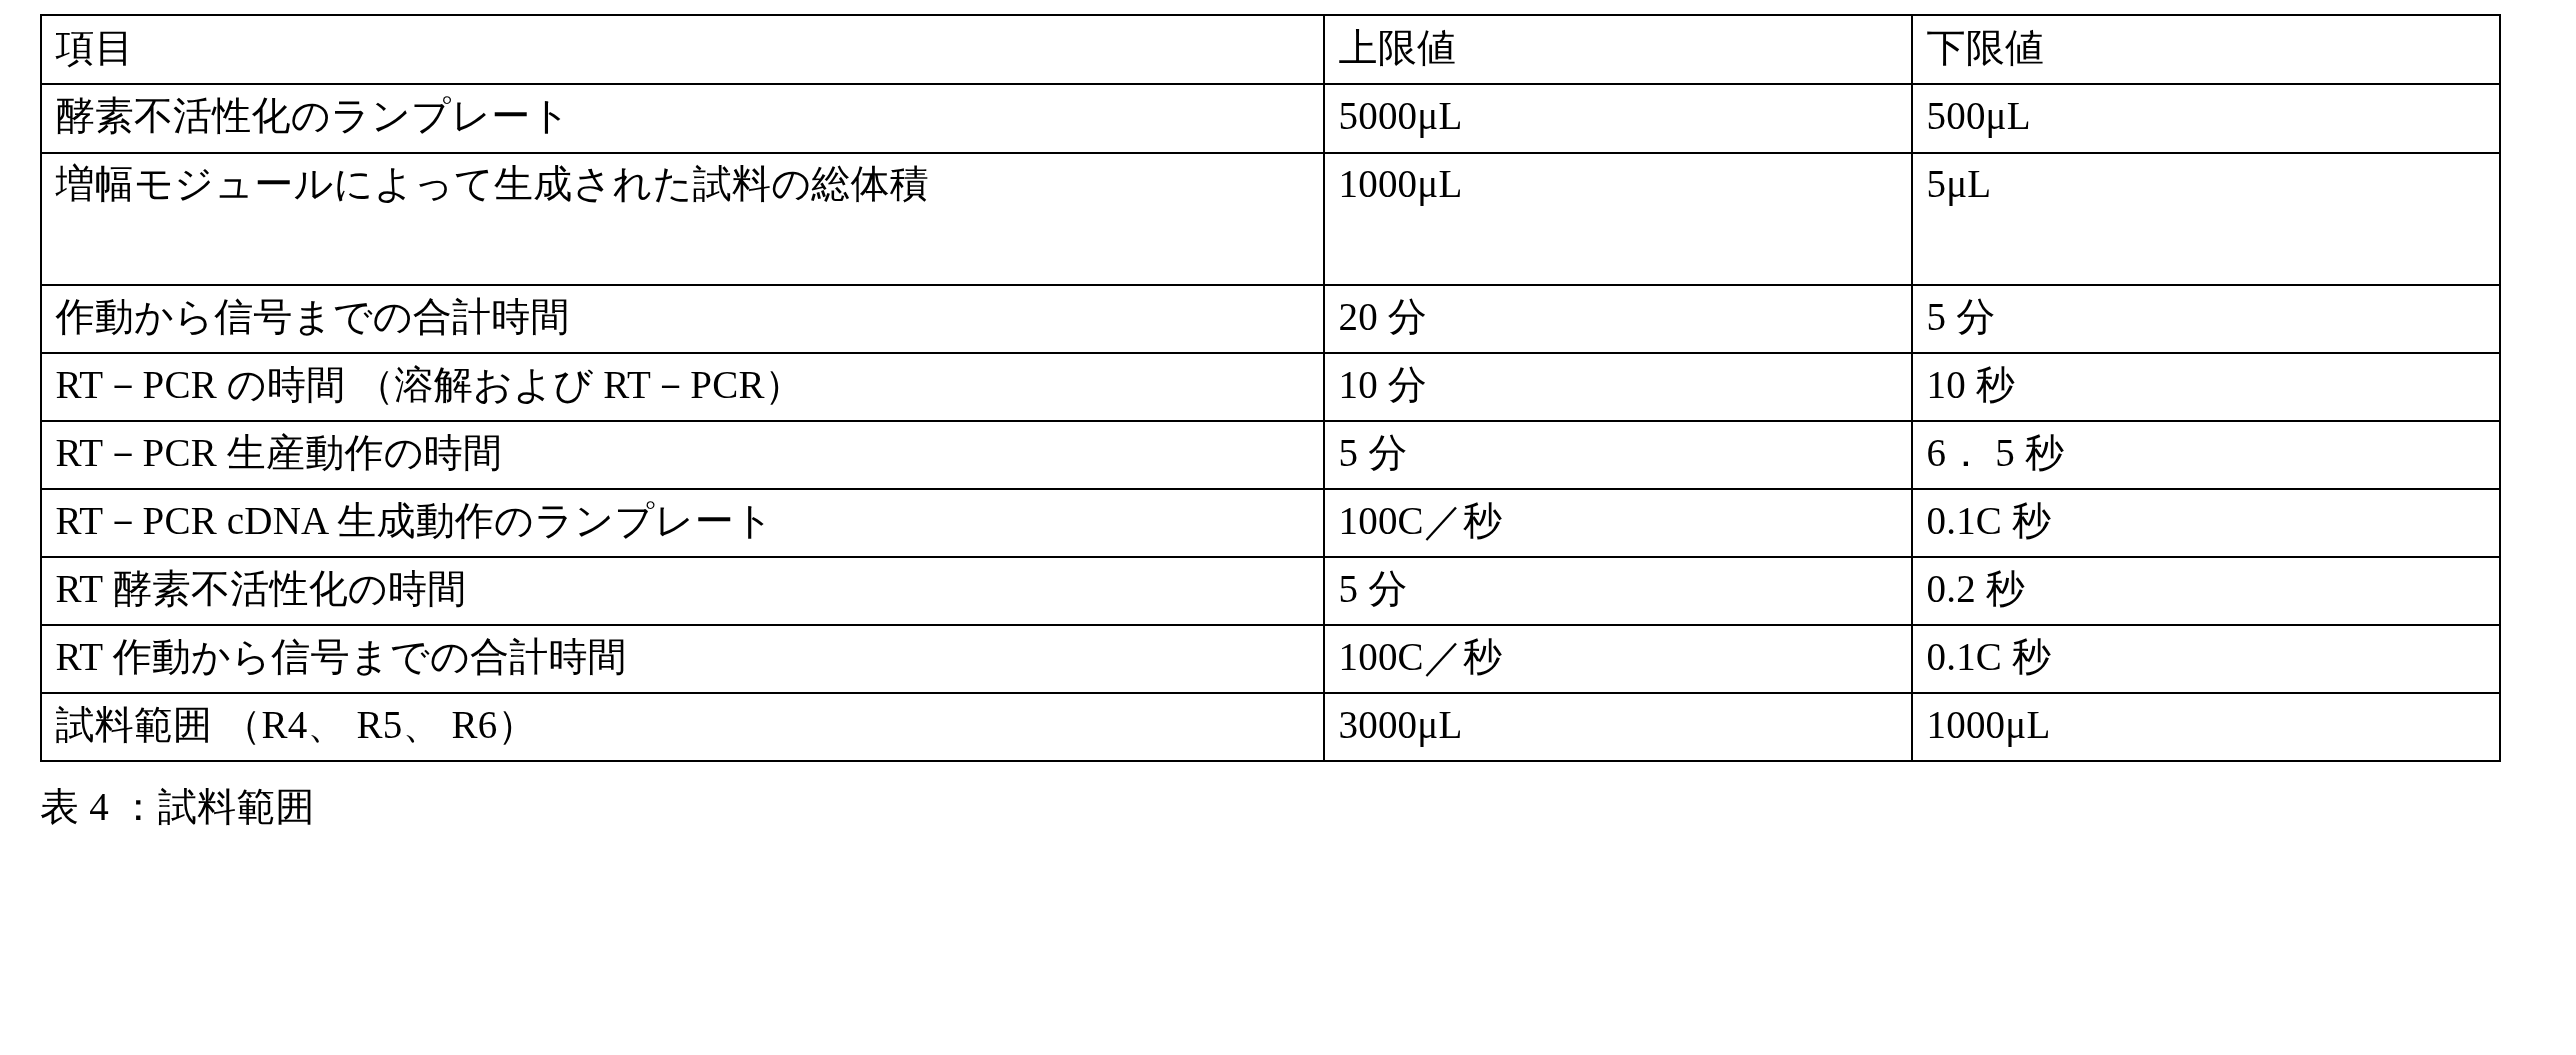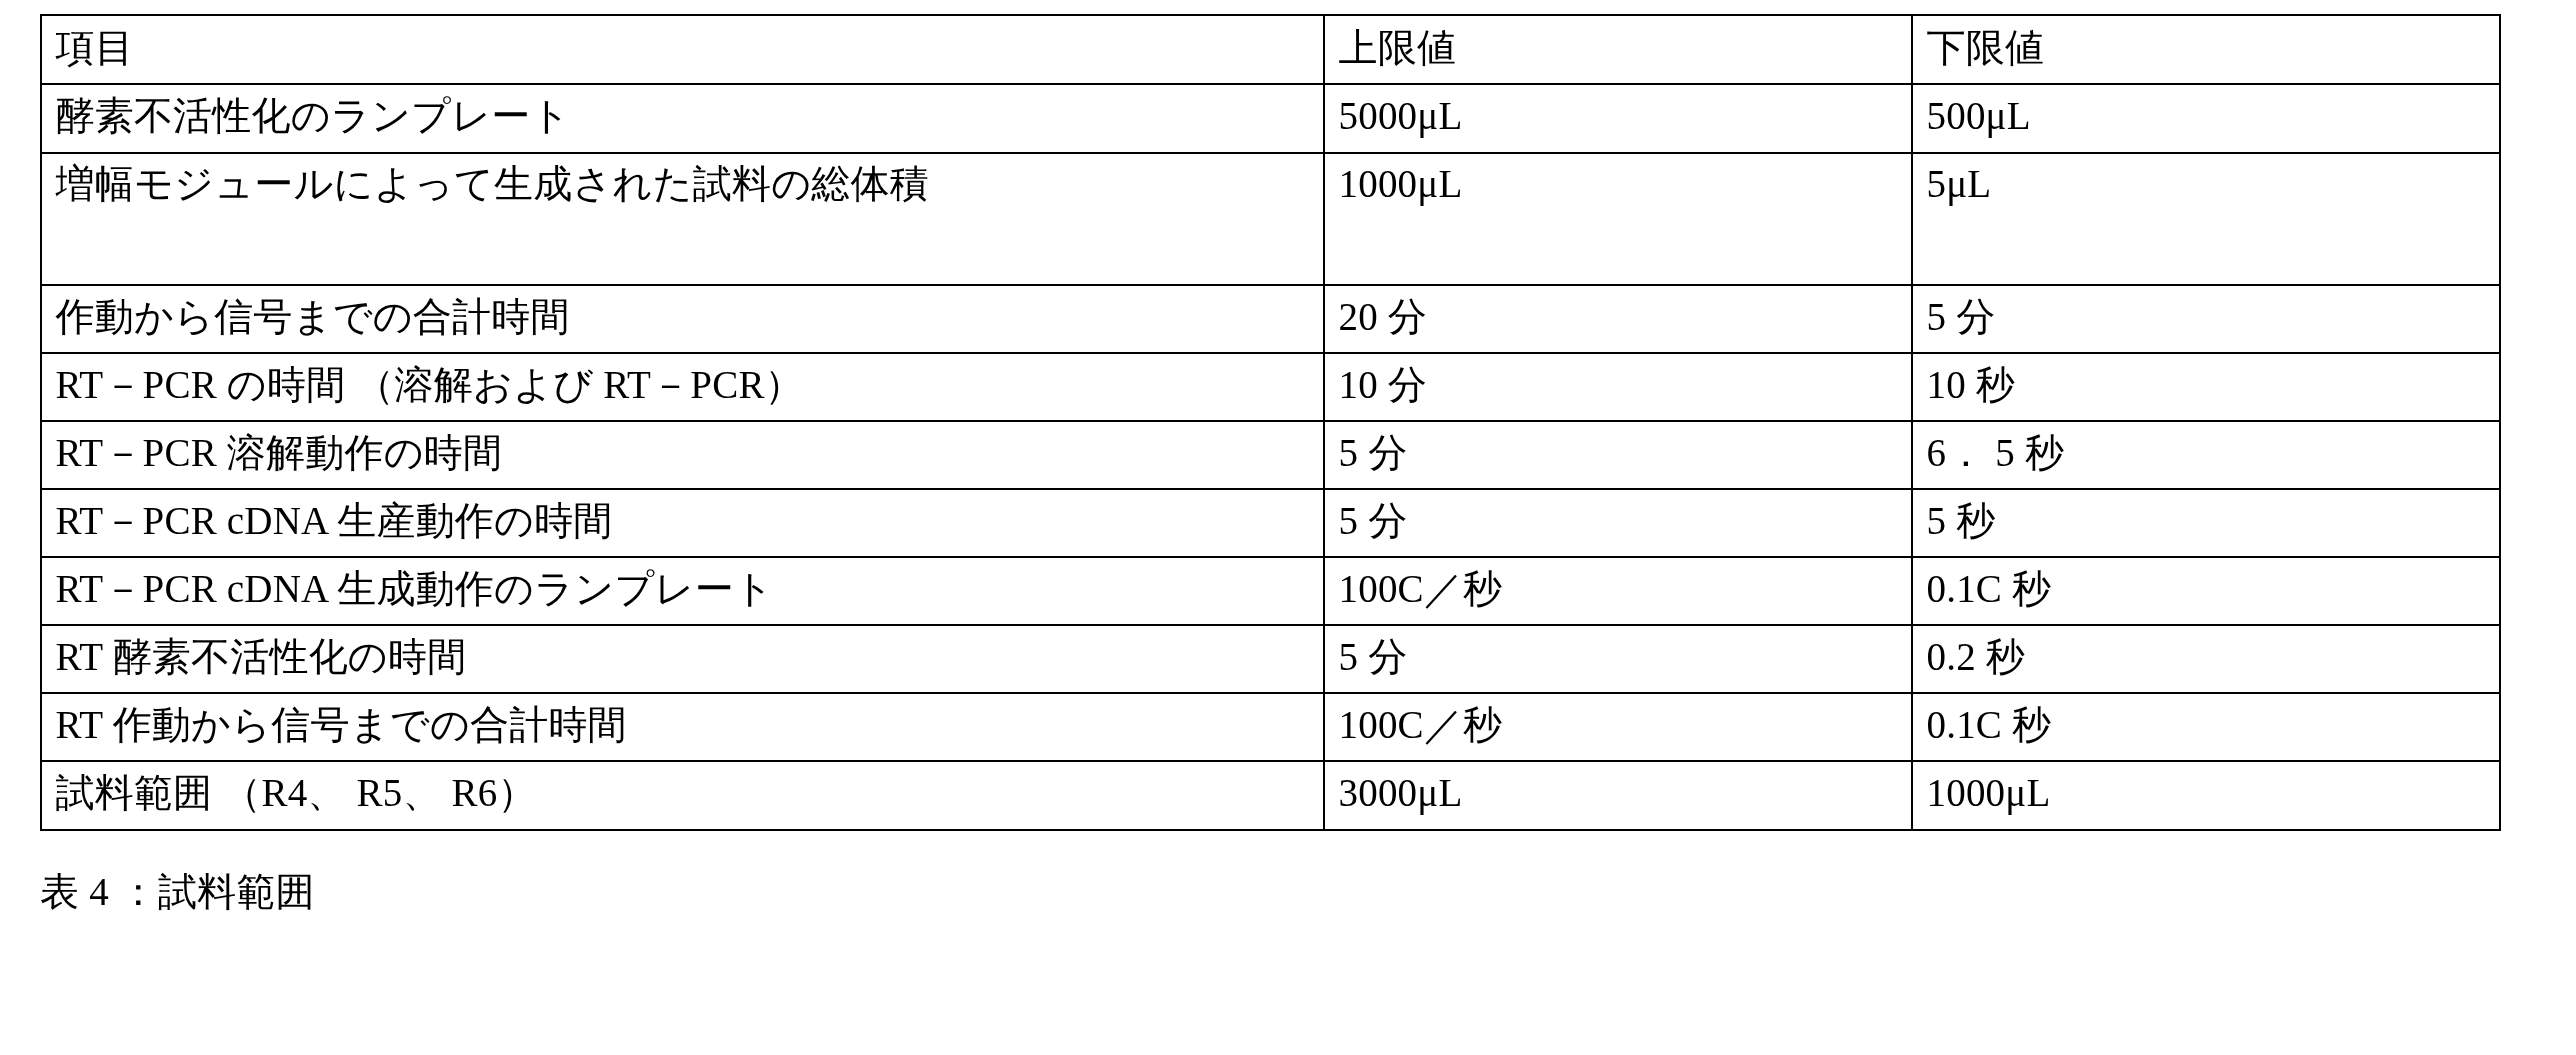--- a/index.html
+++ b/index.html
@@ -42,21 +42,21 @@
     word-break: break-all;
   }
   table.spec-table tr.header-row td {
     padding-top: 7.7px;
   }
   table.spec-table tr.tall-row td {
     height: 115px;
     margin-left: 36px;
   }
   .caption {
-    margin-top: 37px;
+    margin-top: 21px;
     font-size: 39px;
     line-height: 1.25;
     letter-spacing: 0.2px;
   }
 </style>
 </head>
 <body>
 
 <div class="page">
 
@@ -86,28 +86,23 @@
         <td>作動から信号までの合計時間</td>
         <td>20 分</td>
         <td>5 分</td>
       </tr>
       <tr>
         <td>RT－PCR の時間 （溶解および RT－PCR）</td>
         <td>10 分</td>
         <td>10 秒</td>
       </tr>
       <tr>
-        <td>RT－PCR 溶解動作の時間</td>
+        <td>RT－PCR 生産動作の時間</td>
         <td>5 分</td>
         <td>6． 5 秒</td>
-      </tr>
-      <tr>
-        <td>RT－PCR cDNA 生産動作の時間</td>
-        <td>5 分</td>
-        <td>5 秒</td>
       </tr>
       <tr>
         <td>RT－PCR cDNA 生成動作のランプレート</td>
         <td>100C／秒</td>
         <td>0.1C 秒</td>
       </tr>
       <tr>
         <td>RT 酵素不活性化の時間</td>
         <td>5 分</td>
         <td>0.2 秒</td>

